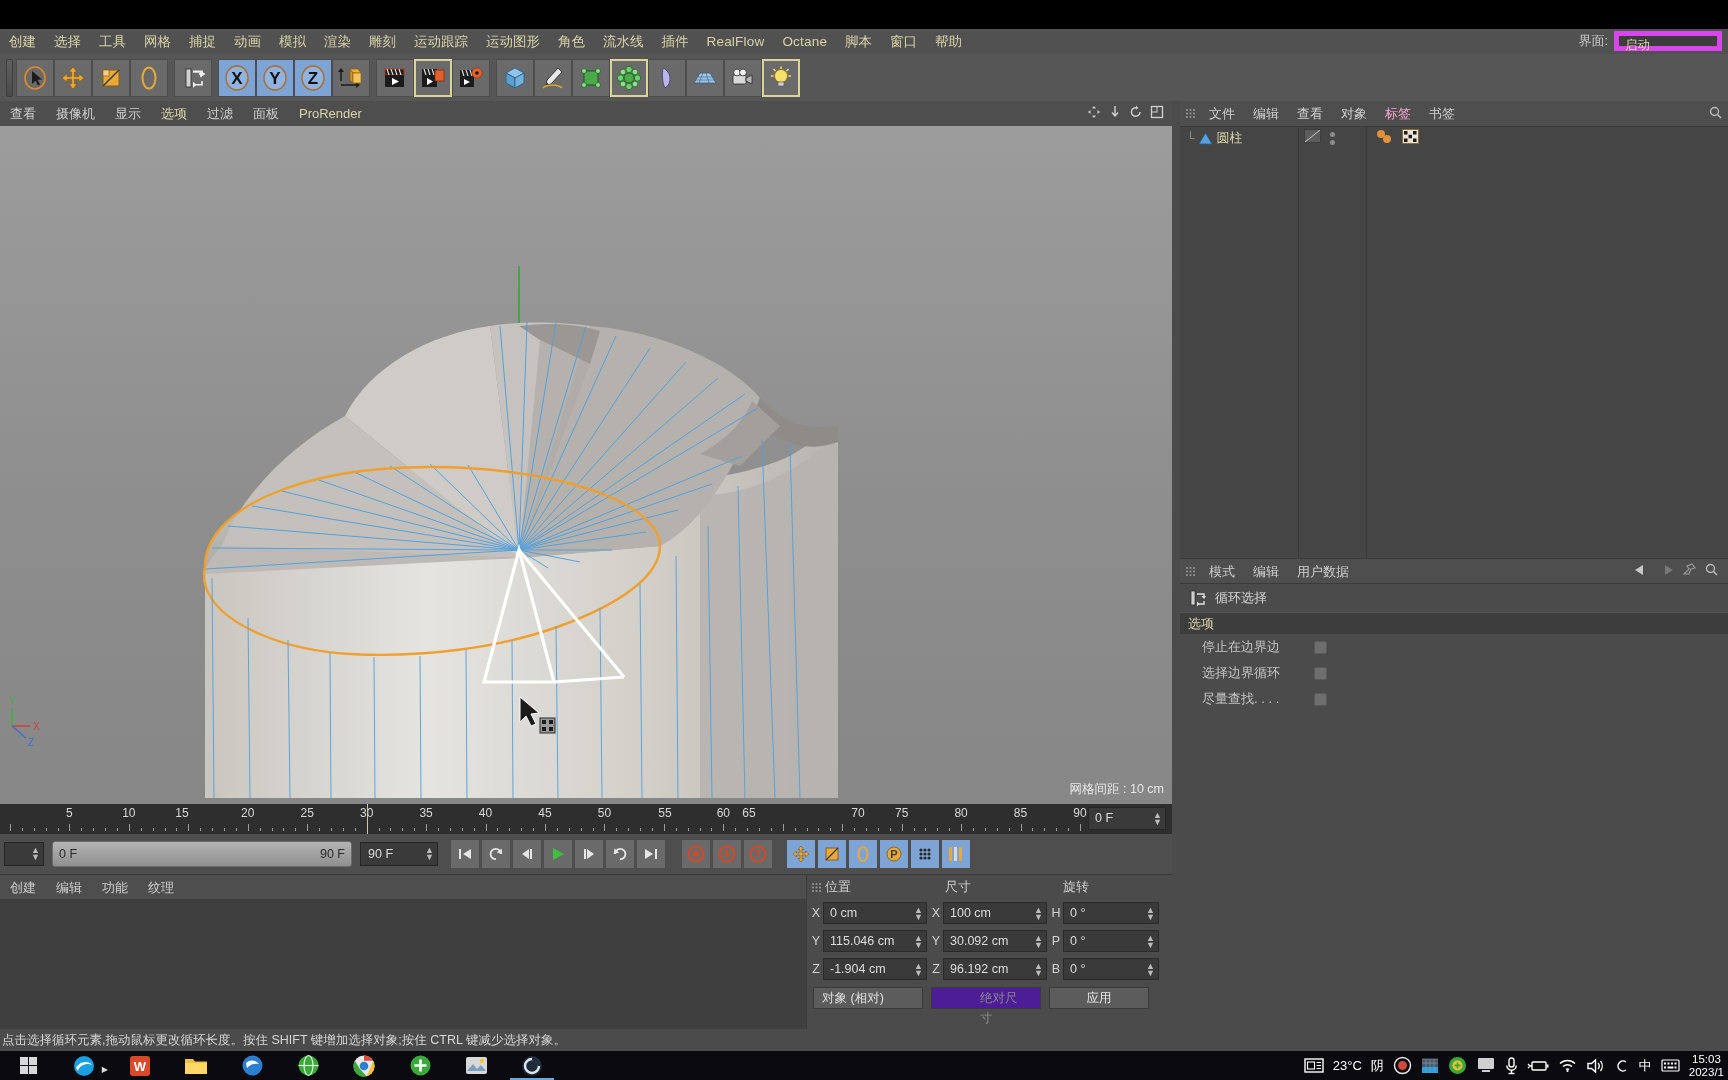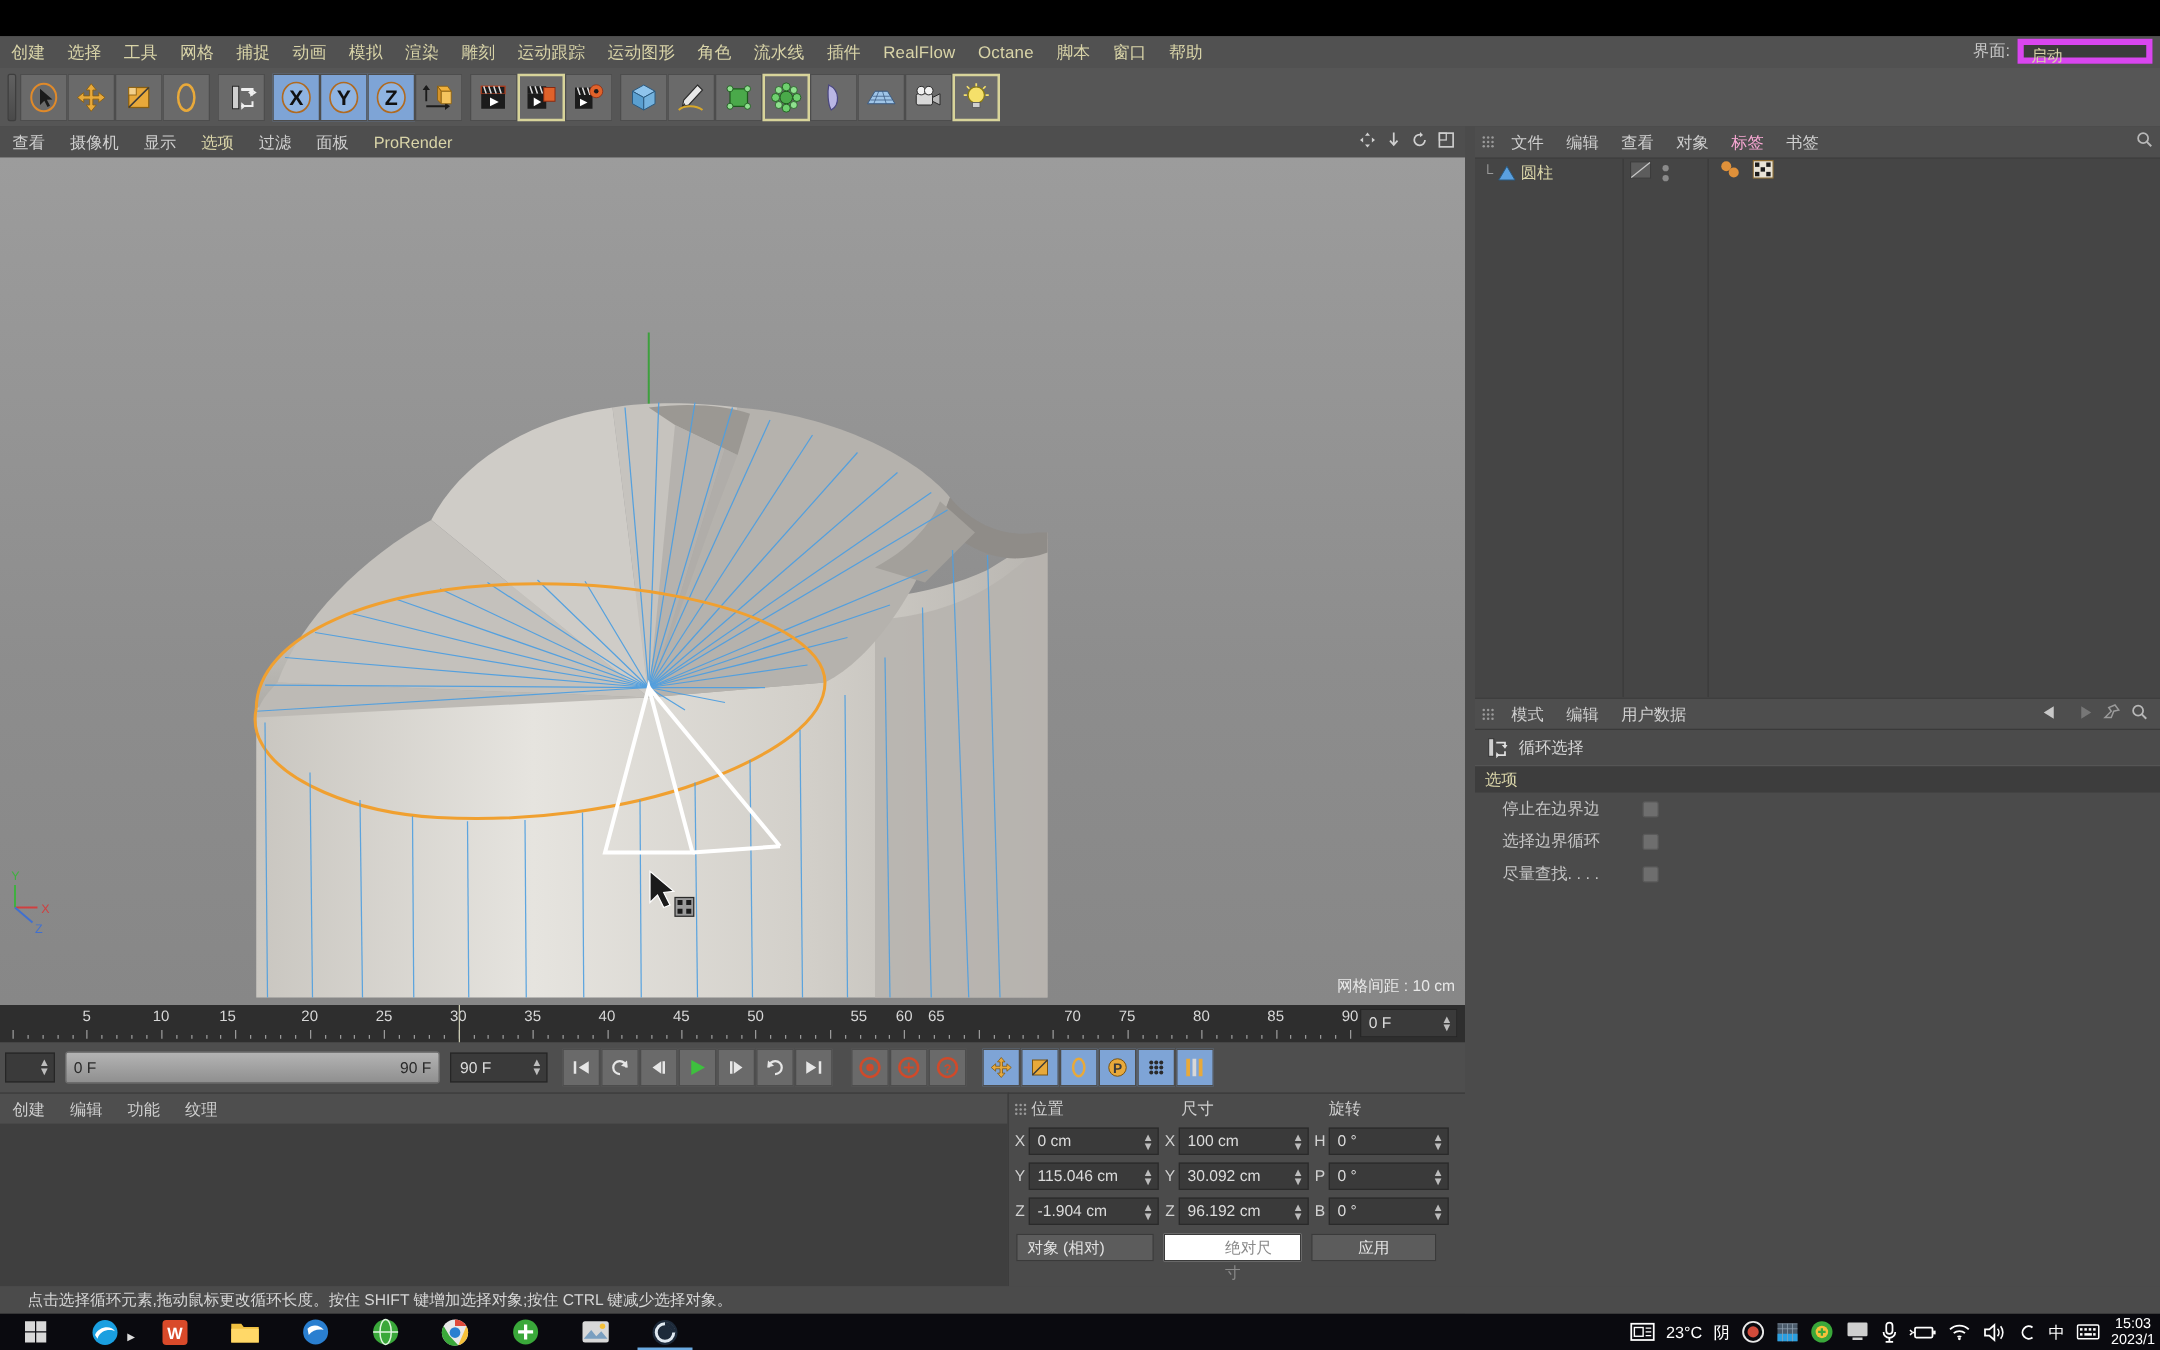--- a/index.html
+++ b/index.html
@@ -148,21 +148,21 @@
   .co-in {
     height: 22px; background: #3a3a3a; border: 1px solid #2a2a2a; color: #dcdcdc;
     font-size: 12.5px; line-height: 20px; padding-left: 6px; position: relative;
     flex: 1; margin-right: 2px;
   }
   .co-foot { display: flex; align-items: flex-end; padding: 4px 2px 0 6px; gap: 8px; }
   .co-sel {
     height: 22px; background: #5c5c5c; border: 1px solid #3a3a3a; color: #e0e0e0;
     font-size: 12.5px; line-height: 20px; padding: 0 16px 0 8px; position: relative;
   }
-  .co-sel.dis { color: #8a8a8a; background: #ffffff; padding-left: 48px; }
+  .co-sel.dis { color: #8a8a8a; background: #4c1d95; padding-left: 48px; }
   .co-apply {
     height: 22px; background: #5c5c5c; border: 1px solid #3a3a3a; color: #e6e6e6;
     font-size: 12.5px; line-height: 20px; text-align: center;
   }
 
   
   .rightcol {
     position: absolute; left: 1172px; top: 72px; width: 556px; height: 950px;
     background: #4b4b4b;
   }
@@ -189,21 +189,21 @@
   .at-row { display: flex; align-items: center; height: 26px; padding-left: 22px; }
   .at-lbl { font-size: 13px; color: #c6c6c6; min-width: 112px; }
   .at-cb { width: 13px; height: 13px; background: #6e6e6e; border: 1px solid #5a5a5a; border-radius: 2px; }
   .at-arrows { position: absolute; right: 10px; top: 4px; display: flex; gap: 8px; align-items: center; }
 
   
   .statusbar {
     position: absolute; left: 0; top: 1000px; width: 1728px; height: 22px;
     background: #4b4b4b; display: flex; align-items: center;
   }
-  .statusbar .txt { font-size: 12.5px; color: #d6d6d6; padding-left: 22px; white-space: nowrap; }
+  .statusbar .txt { font-size: 12.5px; color: #d6d6d6; padding-left: 2px; white-space: nowrap; }
 
   
   .taskbar {
     position: absolute; left: 0; top: 1051px; width: 1728px; height: 29px;
     background: #0a0a0f; display: flex; align-items: center;
   }
   .tb-item { width: 56px; height: 29px; display: flex; align-items: center; justify-content: center; position: relative; }
   .tb-item.active::after {
     content: ""; position: absolute; left: 6px; right: 6px; bottom: 0; height: 2px; background: #6aa9e0;
   }
@@ -576,21 +576,21 @@
           <div class="tick-lbl" style="left: 69.4444px;">5</div>
           <div class="tick-lbl" style="left: 128.889px;">10</div>
           <div class="tick-lbl" style="left: 182px;">15</div>
           <div class="tick-lbl" style="left: 247.778px;">20</div>
           <div class="tick-lbl" style="left: 307.222px;">25</div>
           <div class="tick-lbl" style="left: 366.667px;">30</div>
           <div class="tick-lbl" style="left: 426.111px;">35</div>
           <div class="tick-lbl" style="left: 485.556px;">40</div>
           <div class="tick-lbl" style="left: 545px;">45</div>
           <div class="tick-lbl" style="left: 604.444px;">50</div>
-          <div class="tick-lbl" style="left: 687px;">55</div>
+          <div class="tick-lbl" style="left: 665px;">55</div>
           <div class="tick-lbl" style="left: 723.333px;">60</div>
           <div class="tick-lbl" style="left: 749px;">65</div>
           <div class="tick-lbl" style="left: 858px;">70</div>
           <div class="tick-lbl" style="left: 901.667px;">75</div>
           <div class="tick-lbl" style="left: 961.111px;">80</div>
           <div class="tick-lbl" style="left: 1020.56px;">85</div>
           <div class="tick-lbl" style="left: 1080px;">90</div>
           <div class="tick-marks">
             <div class="tick" style="left: 10px; height: 7px;"></div>
             <div class="tick" style="left: 21.8889px; height: 3px;"></div>

